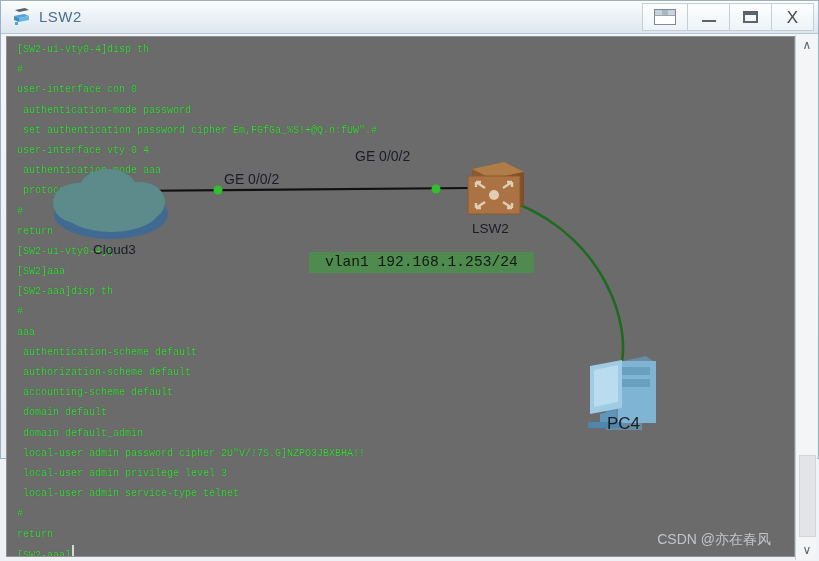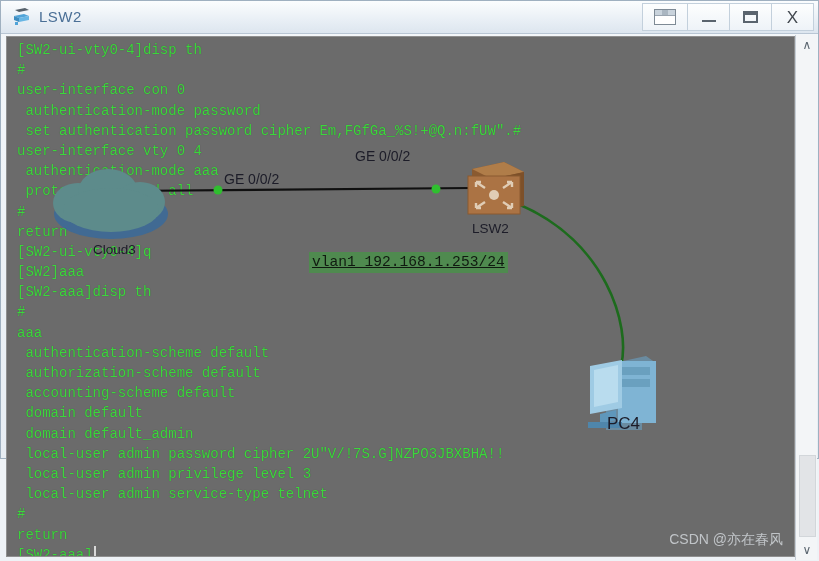--- a/index.html
+++ b/index.html
@@ -51,21 +51,21 @@
 
   
   .term-wrap{
     position:absolute;left:5px;top:35px;width:789px;height:521px;
     border:1px solid #8f8f8f;box-sizing:border-box;background:#6b6b6b;
     overflow:hidden;
   }
   .term{
     position:absolute;inset:0;padding:3px 0 0 10px;box-sizing:border-box;
     font-family:"Liberation Mono","DejaVu Sans Mono",monospace;
-    font-size:14px;line-height:20.2px;
+    font-size:10px;line-height:20.2px;
     color:#3cd63c;white-space:pre;
     text-shadow:0 0 1px rgba(0,0,0,.35);
   }
   .term .line{height:20.2px;}
   .cursor{
     display:inline-block;width:2px;height:15px;background:#d8d8d8;
     vertical-align:-2px;margin-left:1px;
   }
 
   
@@ -87,24 +87,24 @@
   .topo{position:absolute;left:5px;top:35px;width:789px;height:521px;pointer-events:none;}
   .topo svg{position:absolute;left:0;top:0;}
   .topo .lbl{
     position:absolute;font-family:"Liberation Sans",sans-serif;
     font-size:14px;color:#1c1c28;white-space:nowrap;
   }
   .vlan-tag{
     position:absolute;left:303px;top:216px;
     background:#4f8a4f;color:#101a10;
     font-family:"Liberation Mono","DejaVu Sans Mono",monospace;
-    font-size:14.6px;line-height:19px;padding:1px 3px;white-space:nowrap;text-decoration:underline;
+    font-size:14.6px;line-height:19px;padding:1px 16px;white-space:nowrap;
   }
   .watermark{
-    position:absolute;right:12px;bottom:8px;
+    position:absolute;right:24px;bottom:8px;
     font-family:"Liberation Sans",sans-serif;font-size:14px;
     color:#c8ccd0;white-space:nowrap;opacity:.92;
   }
 </style>
 </head>
 <body>
 
 <div id="app">
   <div class="window">
 

